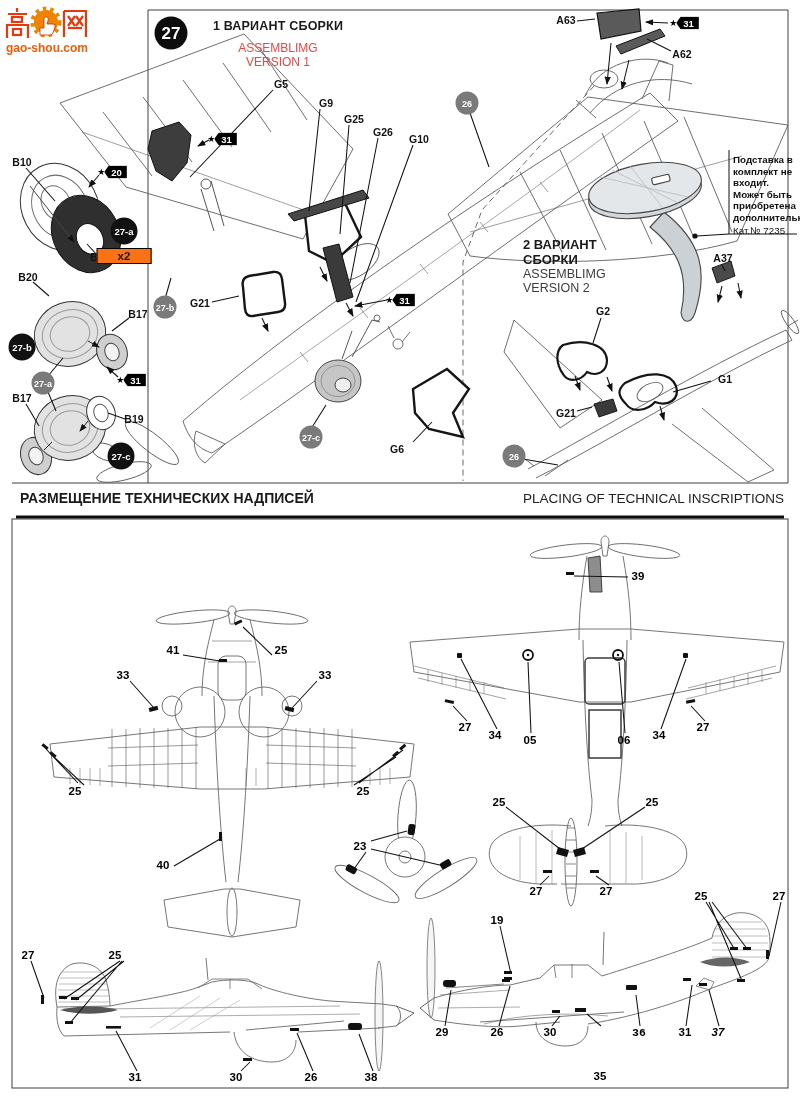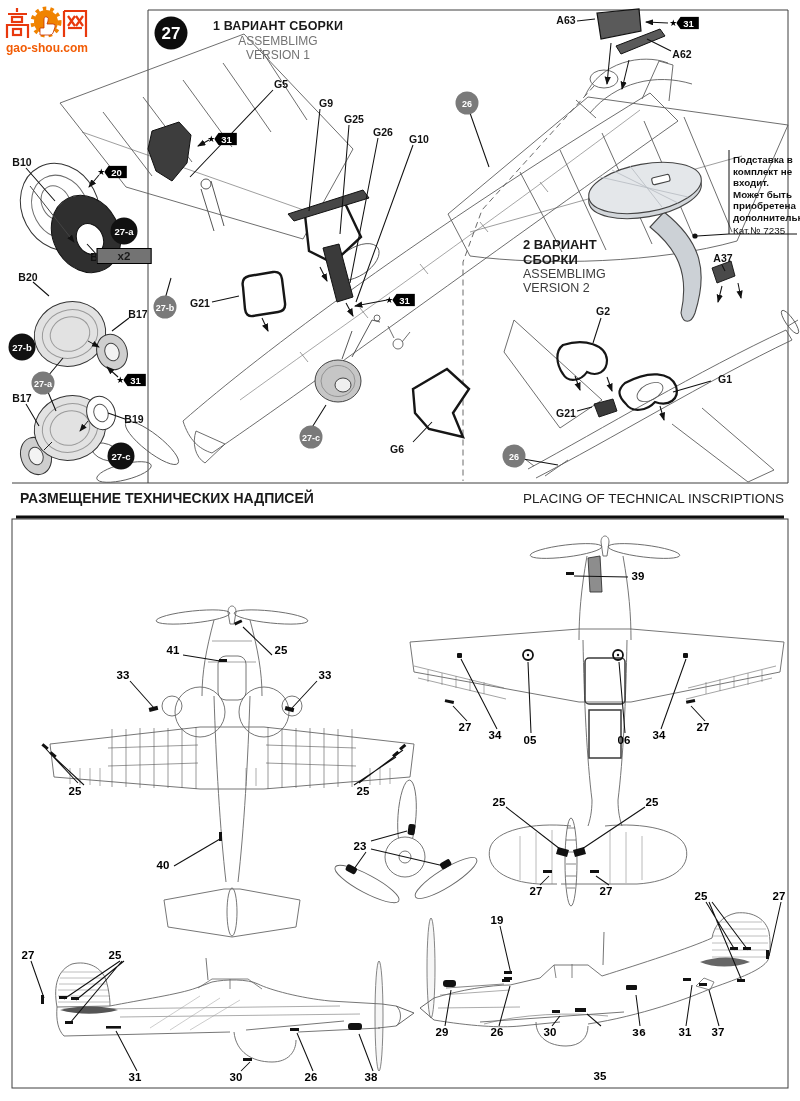--- a/index.html
+++ b/index.html
@@ -16,26 +16,26 @@
   .badge{position:absolute;z-index:3;transform:translate(-50%,-50%);border-radius:50%;color:#fff;
          display:flex;align-items:center;justify-content:center;font:bold 9.5px "Liberation Sans",sans-serif;}
   .b-black{width:27px;height:27px;background:#111;}
   .b-gray{width:23px;height:23px;background:#7a7a7a;font-size:9px;}
   .b-step{width:33px;height:33px;background:#0d0d0d;font-size:17px;}
   
   .flag{position:absolute;z-index:3;transform:translate(-50%,-50%);display:flex;align-items:center;gap:0;}
   .flag .star{font-size:9px;color:#000;line-height:1;margin-right:-1px;}
   .flag .fbox{background:#000;color:#fff;font:bold 9.5px "Liberation Sans",sans-serif;
               padding:1px 5px 1px 7px;clip-path:polygon(0 50%,20% 0,100% 0,100% 100%,20% 100%);}
-  .x2{position:absolute;z-index:3;transform:translate(-50%,-50%);border:1.6px solid #000;background:#737373;
+  .x2{position:absolute;z-index:3;transform:translate(-50%,-50%);border:1.6px solid #000;background:#f97316;
       font:bold 11.5px "Liberation Sans",sans-serif;padding:0 20px;line-height:14px;}
   
   .v1-title{position:absolute;left:212px;top:19px;width:132px;text-align:center;z-index:3;}
   .v1-title .ru{font:bold 12.5px "Liberation Sans",sans-serif;letter-spacing:.2px;}
-  .v1-title .en{font:12px "Liberation Sans",sans-serif;color:#737373;margin-top:1px;}
+  .v1-title .en{font:12px "Liberation Sans",sans-serif;color:#ef4444;margin-top:8px;}
   .v2-title{position:absolute;left:523px;top:237px;z-index:3;line-height:15.5px;}
   .v2-title .ru{font:bold 13px "Liberation Sans",sans-serif;}
   .v2-title .en{font:12.5px "Liberation Sans",sans-serif;color:#3c3c3c;}
   .sec-ru{position:absolute;left:20px;top:490px;font:bold 14px "Liberation Sans",sans-serif;z-index:3;}
   .sec-en{position:absolute;right:16px;top:491px;font:13.5px "Liberation Sans",sans-serif;color:#222;z-index:3;}
   
   .note{position:absolute;left:733px;top:154px;width:62px;z-index:3;
         font:bold 9.8px "Liberation Sans",sans-serif;line-height:11.6px;color:#111;}
   .note .cat{font-weight:normal;margin-top:1px;}
   
@@ -483,15 +483,15 @@
 <span class="co" style="left:371px;top:1077px;">38</span>
 <span class="co" style="left:497px;top:920px;">19</span>
 <span class="co" style="left:701px;top:896px;">25</span>
 <span class="co" style="left:779px;top:896px;">27</span>
 <span class="co" style="left:442px;top:1032px;">29</span>
 <span class="co" style="left:497px;top:1032px;">26</span>
 <span class="co" style="left:550px;top:1032px;">30</span>
 <span class="co" style="left:600px;top:1032px;margin-top:44px;">35</span>
 <span class="co" style="left:639px;top:1032px;font-family:Liberation Mono, monospace;">36</span>
 <span class="co" style="left:685px;top:1032px;">31</span>
-<span class="co" style="left:718px;top:1032px;">37</span>
+<span class="co" style="left:718px;top:1032px;font-style:italic;">37</span>
 
 </div>
 
 </body></html>

